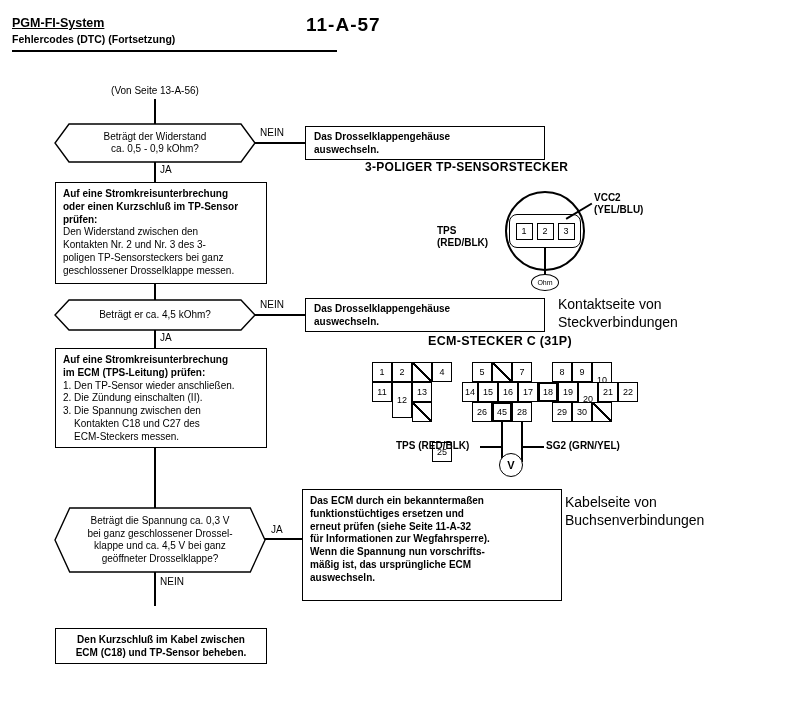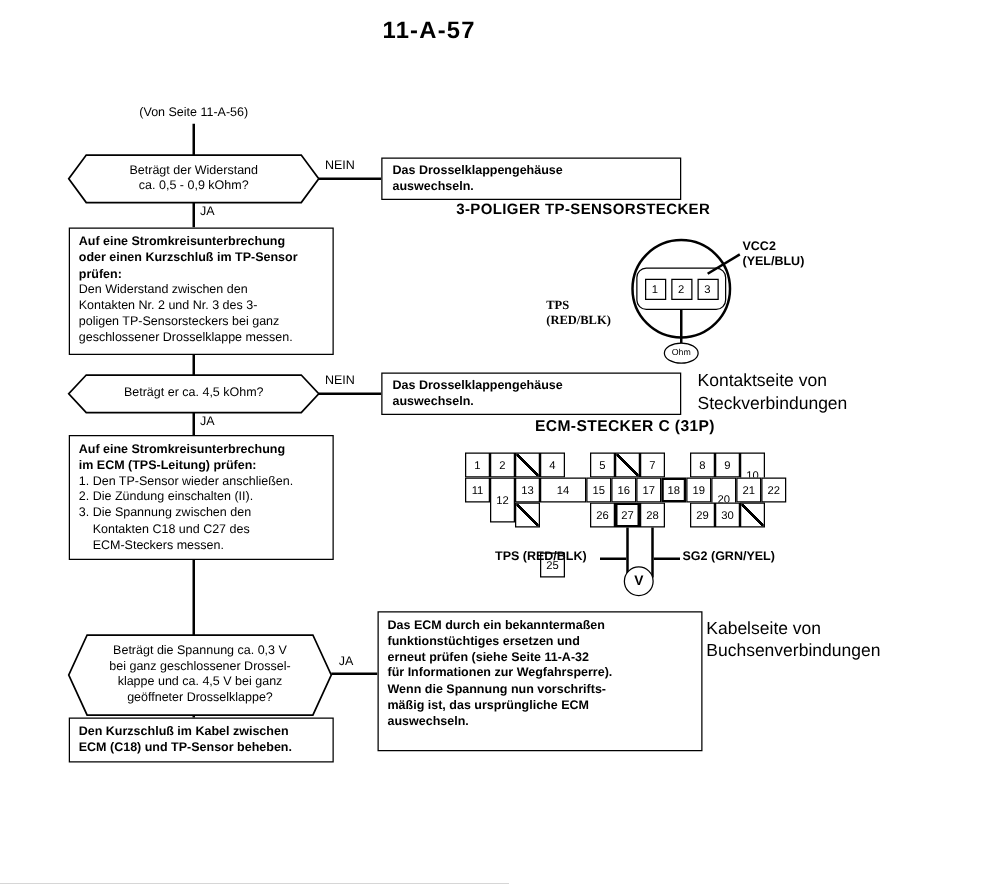--- a/index.html
+++ b/index.html
@@ -38,23 +38,27 @@
   .grid-cell{box-sizing:border-box;border:1px solid #000;display:flex;align-items:center;
         justify-content:center;font-size:9px;background:#fff;}
   .grid-cell.boldcell{border-width:2px;}
   .grid-cell.hatch{background:linear-gradient(to top right,#fff 46%,#000 46%,#000 54%,#fff 54%);}
 </style>
 </head>
 <body>
 
 <div class="page">
 
+  <div class="header-block">
+    <div class="h-title">PGM-FI-System</div>
+    <div class="h-sub">Fehlercodes (DTC) (Fortsetzung)</div>
+  </div>
   <div class="page-num">11-A-57</div>
 
-  <div class="abs pre" style="left:55px;top:85px;width:200px;text-align:center;font-size:10px;">(Von Seite 11-A-56)</div>
+  <div class="abs pre" style="left:55px;top:85px;width:200px;text-align:center;font-size:10px;">(Von Seite 13-A-56)</div>
 
   <div class="vline" style="left:154px;top:99px;height:25px;"></div>
   <div class="vline" style="left:154px;top:162px;height:20px;"></div>
   <div class="vline" style="left:154px;top:284px;height:16px;"></div>
   <div class="vline" style="left:154px;top:330px;height:18px;"></div>
   <div class="vline" style="left:154px;top:448px;height:60px;"></div>
   <div class="vline" style="left:154px;top:572px;height:34px;"></div>
   <div class="hline" style="left:255px;top:142px;width:50px;"></div>
   <div class="hline" style="left:255px;top:314px;width:50px;"></div>
   <div class="hline" style="left:265px;top:538px;width:37px;"></div>
@@ -114,36 +118,36 @@
   <div class="flow-label" style="left:271px;top:524px;">JA</div>
   <div class="flow-label" style="left:160px;top:576px;">NEIN</div>
   <div class="fbox bold pre" style="left:302px;top:489px;width:260px;height:112px;">Das ECM durch ein bekanntermaßen
 funktionstüchtiges ersetzen und
 erneut prüfen (siehe Seite 11-A-32
 für Informationen zur Wegfahrsperre).
 Wenn die Spannung nun vorschrifts-
 mäßig ist, das ursprüngliche ECM
 auswechseln.</div>
 
-  <div class="fbox bold pre" style="left:55px;top:574px;width:212px;height:36px;">Den Kurzschluß im Kabel zwischen
+  <div class="fbox bold pre" style="left:55px;top:628px;width:212px;height:36px;text-align:center;">Den Kurzschluß im Kabel zwischen
 ECM (C18) und TP-Sensor beheben.</div>
 
   <div class="conn-title" style="left:365px;top:160px;">3-POLIGER TP-SENSORSTECKER</div>
 
   <div class="circle" style="left:505px;top:191px;width:80px;height:80px;"></div>
   <div class="housing" style="left:509px;top:214px;width:72px;height:34px;">
     <div class="pin">1</div>
     <div class="pin">2</div>
     <div class="pin">3</div>
   </div>
 
   <div class="abs" style="left:566px;top:218px;width:30px;height:1.5px;background:#000;transform:rotate(-31deg);transform-origin:left center;"></div>
   <div class="wire-label" style="left:594px;top:192px;">VCC2
 (YEL/BLU)</div>
-  <div class="wire-label" style="left:437px;top:239px;font-family:Liberation Serif, serif;">TPS
+  <div class="wire-label" style="left:437px;top:225px;">TPS
 (RED/BLK)</div>
 
   <div class="vline" style="left:544px;top:248px;height:27px;"></div>
   <div class="meter" style="left:531px;top:274px;width:28px;height:17px;font-size:7px;">Ohm</div>
 
   <div class="note" style="left:558px;top:296px;">Kontaktseite von
 Steckverbindungen</div>
 
   <div class="conn-title" style="left:428px;top:334px;font-size:12.5px;">ECM-STECKER C (31P)</div>
 
@@ -159,36 +163,36 @@
         <div class="grid-cell" style="width: 20px; height: 20px;">7</div>
         <div class="grid-gap" style="width: 20px; height: 20px;"></div>
         <div class="grid-cell" style="width: 20px; height: 20px;">8</div>
         <div class="grid-cell" style="width: 20px; height: 20px;">9</div>
         <div class="grid-cell" style="width: 20px; height: 35px;">10</div>
       </div>
       <div class="grid-row" style="top: 20px; left: 0px;">
         <div class="grid-cell" style="width: 20px; height: 20px;">11</div>
         <div class="grid-cell" style="width: 20px; height: 36px;">12</div>
         <div class="grid-cell" style="width: 20px; height: 20px;">13</div>
-        <div class="grid-cell" style="width: 37px; height: 20px;">14</div>
+        <div class="grid-cell" style="width: 16px; height: 20px; margin-left: 30px;">14</div>
         <div class="grid-cell" style="width: 20px; height: 20px;">15</div>
         <div class="grid-cell" style="width: 20px; height: 20px;">16</div>
         <div class="grid-cell" style="width: 20px; height: 20px;">17</div>
         <div class="grid-cell boldcell" style="width: 20px; height: 20px;">18</div>
         <div class="grid-cell" style="width: 20px; height: 20px;">19</div>
         <div class="grid-cell" style="width: 20px; height: 34px;">20</div>
         <div class="grid-cell" style="width: 20px; height: 20px;">21</div>
         <div class="grid-cell" style="width: 20px; height: 20px;">22</div>
       </div>
       <div class="grid-row" style="top: 40px; left: 40px;">
         <div class="grid-cell hatch" style="width: 20px; height: 20px;"></div>
         <div class="grid-cell" style="width: 20px; height: 20px; margin-top: 40px;">25</div>
         <div class="grid-gap" style="width: 20px; height: 20px;"></div>
         <div class="grid-cell" style="width: 20px; height: 20px;">26</div>
-        <div class="grid-cell boldcell" style="width: 20px; height: 20px;">27</div>
+        <div class="grid-cell boldcell" style="width: 20px; height: 20px;">45</div>
         <div class="grid-cell" style="width: 20px; height: 20px;">28</div>
         <div class="grid-gap" style="width: 20px; height: 20px;"></div>
         <div class="grid-cell" style="width: 20px; height: 20px;">29</div>
         <div class="grid-cell" style="width: 20px; height: 20px;">30</div>
         <div class="grid-cell hatch" style="width: 20px; height: 20px;"></div>
       </div>
     </div>
 
   <div class="vline" style="left:501px;top:422px;height:40px;"></div>
   <div class="vline" style="left:521px;top:422px;height:40px;"></div>

